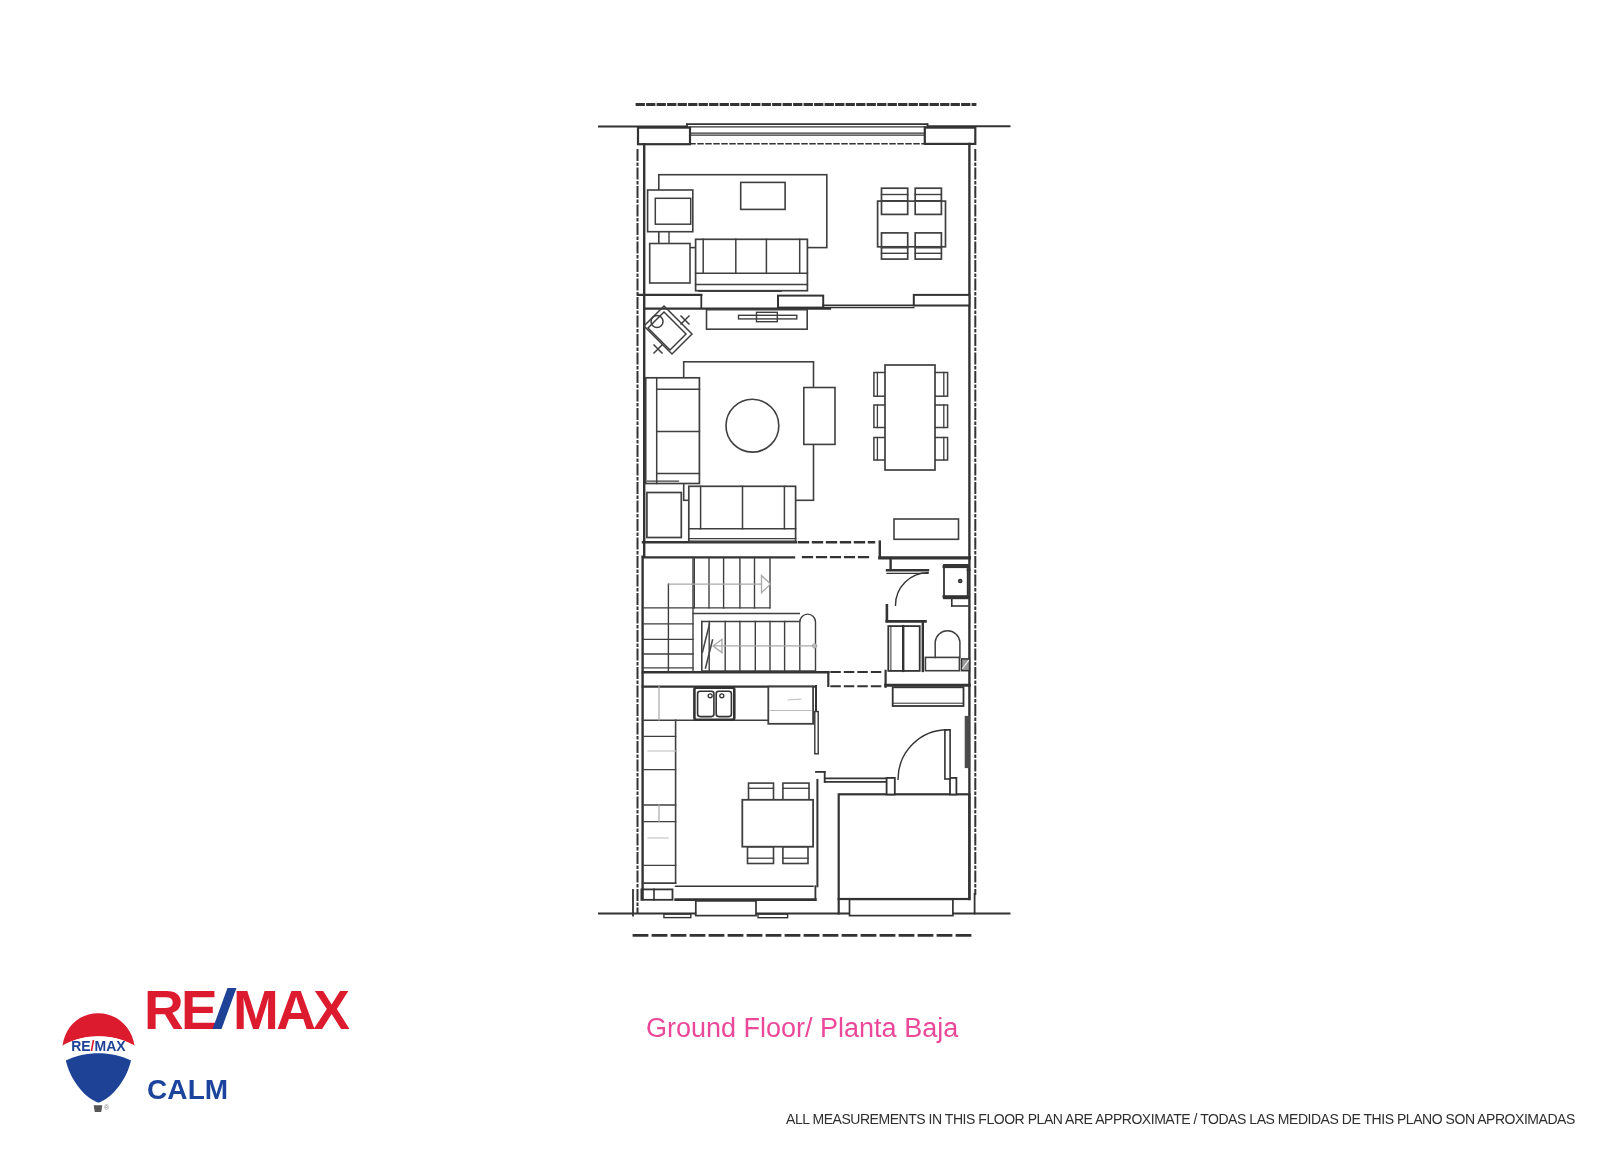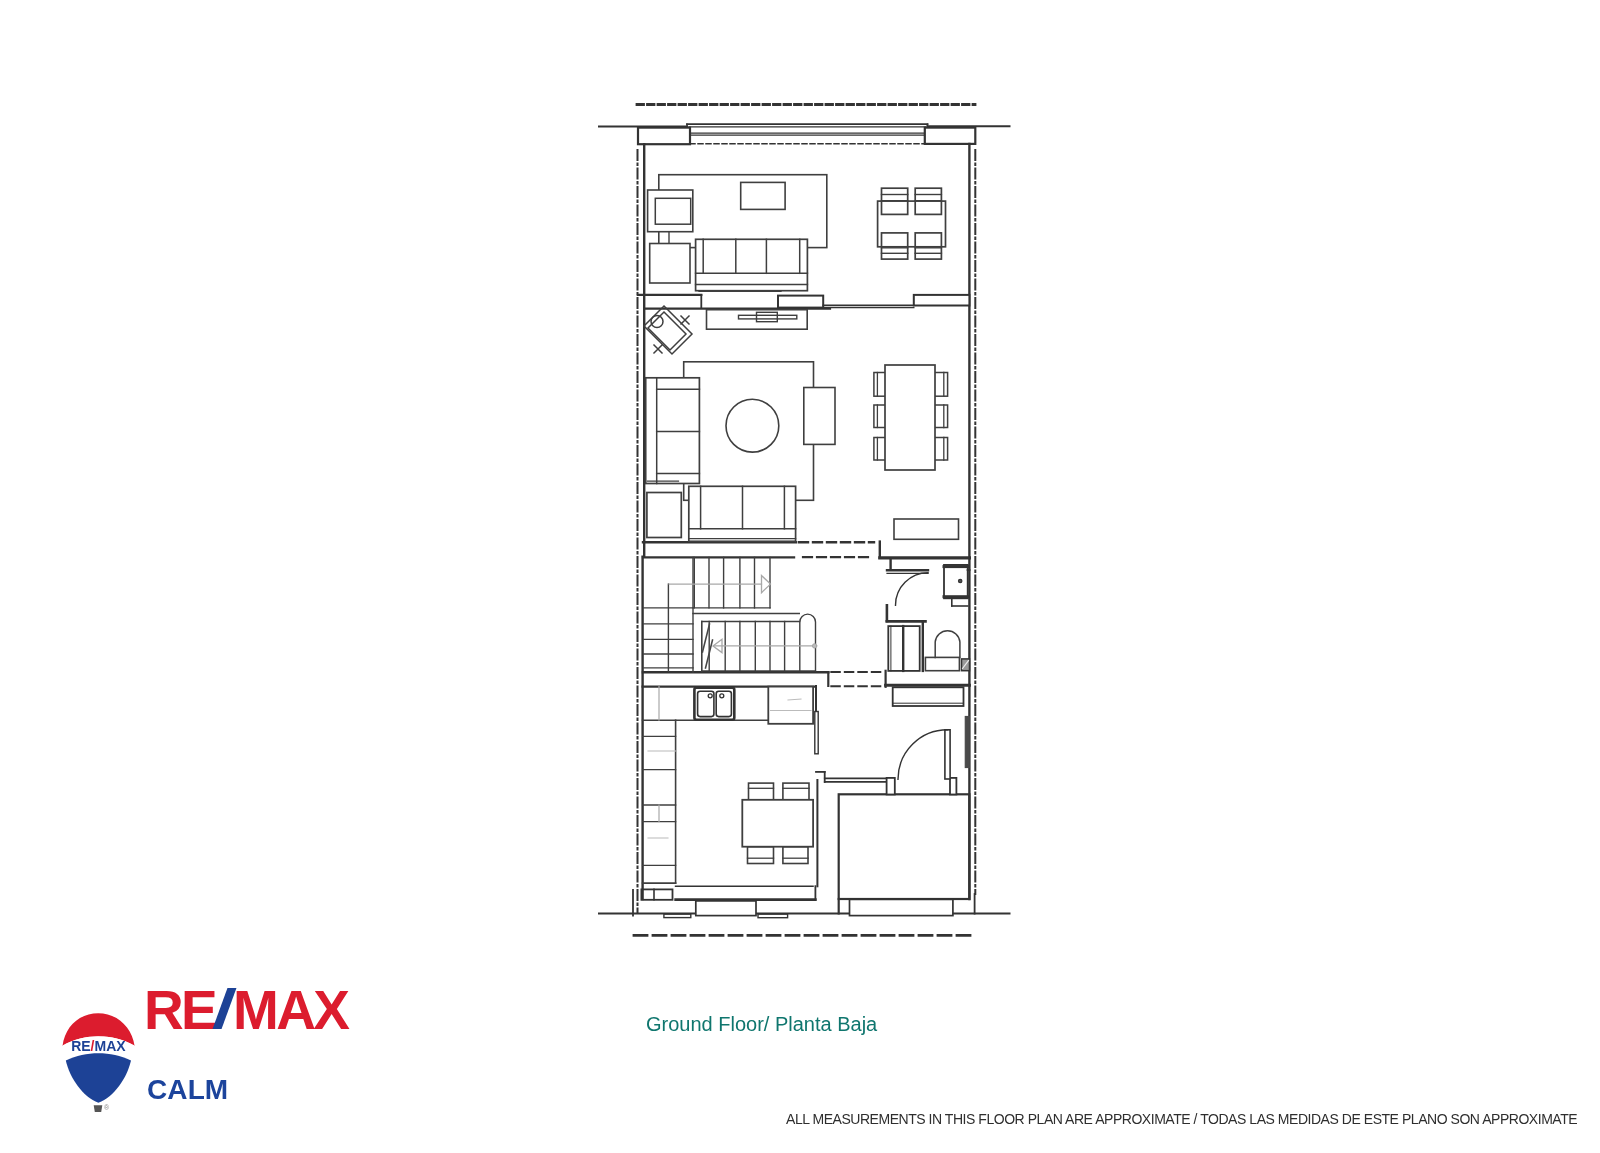--- a/index.html
+++ b/index.html
@@ -1,19 +1,19 @@
 <!DOCTYPE html>
 <html><head>
 <meta charset="utf-8">
 <style>
   html,body{margin:0;padding:0;background:#ffffff;}
   body{width:1600px;height:1153px;position:relative;overflow:hidden;
        font-family:"Liberation Sans", sans-serif;}
   .abs{position:absolute;}
-  #title{left:646px;top:1013px;font-size:20px;color:#0f766e;letter-spacing:0px;}
+  #title{left:646px;top:1013px;font-size:27px;color:#ec4899;letter-spacing:0px;}
   #disclaimer{left:786px;top:1111px;font-size:14px;color:#2e2e2e;letter-spacing:-0.46px;white-space:nowrap;}
   #wordmark{left:144px;top:978px;font-weight:bold;font-size:55px;color:#dc1c2e;letter-spacing:-2.7px;white-space:nowrap;}
   #slashp{display:inline-block;width:9px;height:41px;background:#1d4296;transform:skewX(-20deg);margin:0 4px 0 5px;}
   #calm{left:147px;top:1074px;font-weight:bold;font-size:28px;color:#1c449c;letter-spacing:0.1px;}
 </style>
 </head>
 <body>
 <svg id="plan" class="abs" style="left:0;top:0" width="1600" height="1153" viewBox="0 0 1600 1153" fill="none" stroke-linecap="square">
 <line x1="637" y1="104.5" x2="975" y2="104.5" stroke="#333333" stroke-width="2.8" stroke-dasharray="6.5 4" stroke-linecap="square"></line>
 <line x1="634" y1="935.3" x2="970" y2="935.3" stroke="#333333" stroke-width="2.8" stroke-dasharray="13 6" stroke-linecap="square"></line>
@@ -238,13 +238,13 @@
           C 134.2 1050 133.3 1054.5 131.8 1059.2 L 65.2 1059.2 C 63.8 1054.5 62.9 1050 62.5 1045.5 Z" fill="#ffffff"></path>
  <path d="M 65.8 1060.5 C 76.5 1055.2 87 1053.2 98.4 1053.2 C 109.8 1053.2 120.5 1055.2 131 1060.5 C 127 1078 114 1097 98.4 1102.8 C 82.8 1097 69.8 1078 65.8 1060.5 Z" fill="#1d4296"></path>
  <text x="98.4" y="1050.9" text-anchor="middle" font-family="Liberation Sans, sans-serif" font-weight="bold" font-size="14" fill="#1d4296">RE<tspan fill="#dc1c2e">/</tspan>MAX</text>
  <path d="M 93.7 1105.3 L 102.3 1105.3 L 101.2 1112 L 94.8 1112 Z" fill="#555555"></path>
  <text x="104" y="1110" font-family="Liberation Sans, sans-serif" font-size="7" fill="#888888">®</text>
 </g>
 </svg>
 <div id="wordmark" class="abs">RE<span id="slashp"></span>MAX</div>
 <div id="calm" class="abs">CALM</div>
 <div id="title" class="abs">Ground Floor/ Planta Baja</div>
-<div id="disclaimer" class="abs">ALL MEASUREMENTS IN THIS FLOOR PLAN ARE APPROXIMATE / TODAS LAS MEDIDAS DE ESTE PLANO SON APPROXIMATE</div>
+<div id="disclaimer" class="abs">ALL MEASUREMENTS IN THIS FLOOR PLAN ARE APPROXIMATE / TODAS LAS MEDIDAS DE THIS PLANO SON APROXIMADAS</div>
 
 </body></html>

